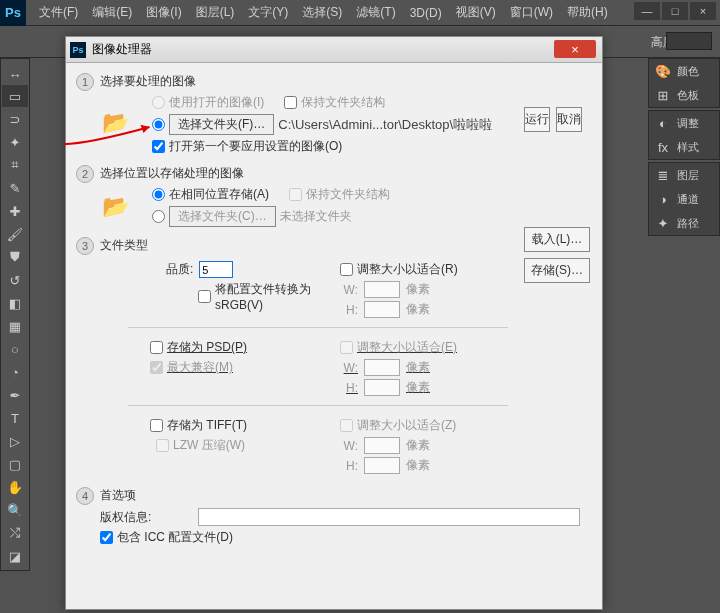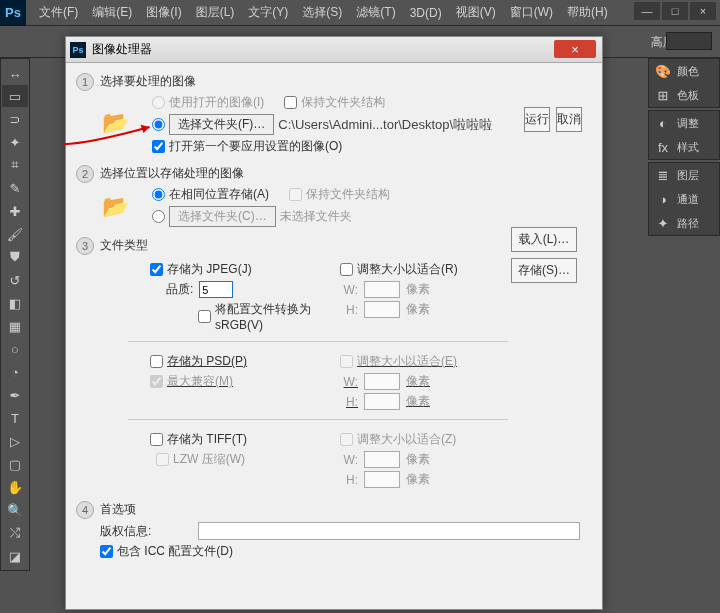--- a/index.html
+++ b/index.html
@@ -42,21 +42,21 @@
 .section-content { margin-left: 22px; margin-top: 4px; }
 
 .radio-row, .check-row { display: flex; align-items: center; gap: 4px; margin: 3px 0; }
 .folder-icon { width: 32px; height: 30px; display: inline-flex; align-items: center; justify-content: center; font-size: 22px; position: absolute; left: 22px; }
 
 .btn { display: inline-block; padding: 1px 8px; border: 1px solid #888; background: #eee; cursor: pointer; font-size: 12px; }
 .path-text { font-size: 13px; color: #444; }
 .disabled { color: #999; }
 
 .right-buttons { position: absolute; right: 12px; top: 44px; width: 66px; display: flex; flex-direction: row; gap: 6px; }
-.right-buttons2 { position: absolute; right: 25px; top: 164px; width: 66px; display: flex; flex-direction: column; gap: 6px; }
+.right-buttons2 { position: absolute; right: 12px; top: 164px; width: 66px; display: flex; flex-direction: column; gap: 6px; }
 .dlg-btn { border: 1px solid #888; background: #f5f5f5; text-align: center; padding: 3px 0; font-size: 12px; cursor: pointer; }
 
 hr.sep { border: none; border-top: 1px solid #ccc; margin: 6px 0 8px 50px; width: 380px; }
 
 .field-row { display: flex; align-items: center; gap: 6px; margin: 3px 0; }
 .small-input { width: 34px; height: 17px; border: 1px solid #666; padding: 0 2px; font-size: 11px; }
 .blue-input { border: 1px solid #1a6fd6; }
 .px-input { width: 36px; height: 17px; border: 1px solid #aaa; background: #fafafa; }
 input[type=checkbox], input[type=radio] { width: 13px; height: 13px; }
 
@@ -224,24 +224,20 @@
       </div>
     </div>
 
     <div class="section">
       <div class="section-num">3</div>
       <div class="section-title">文件类型</div>
 
       <div class="filetype-block">
         <div style="display:flex;">
           <div style="width:190px;">
-            <div class="check-row">
-                <input type="checkbox" checked="" style="">
-                <span>存储为 JPEG(J)</span>
-              </div>
             <div class="field-row" style="margin-left:16px;">
               <span>品质:</span>
               <input class="small-input blue-input" value="5" style="">
             </div>
             <div class="check-row" style="margin-left:0;padding-left:48px;">
                 <input type="checkbox" style="">
                 <span>将配置文件转换为 sRGB(V)</span>
               </div>
           </div>
           <div>

